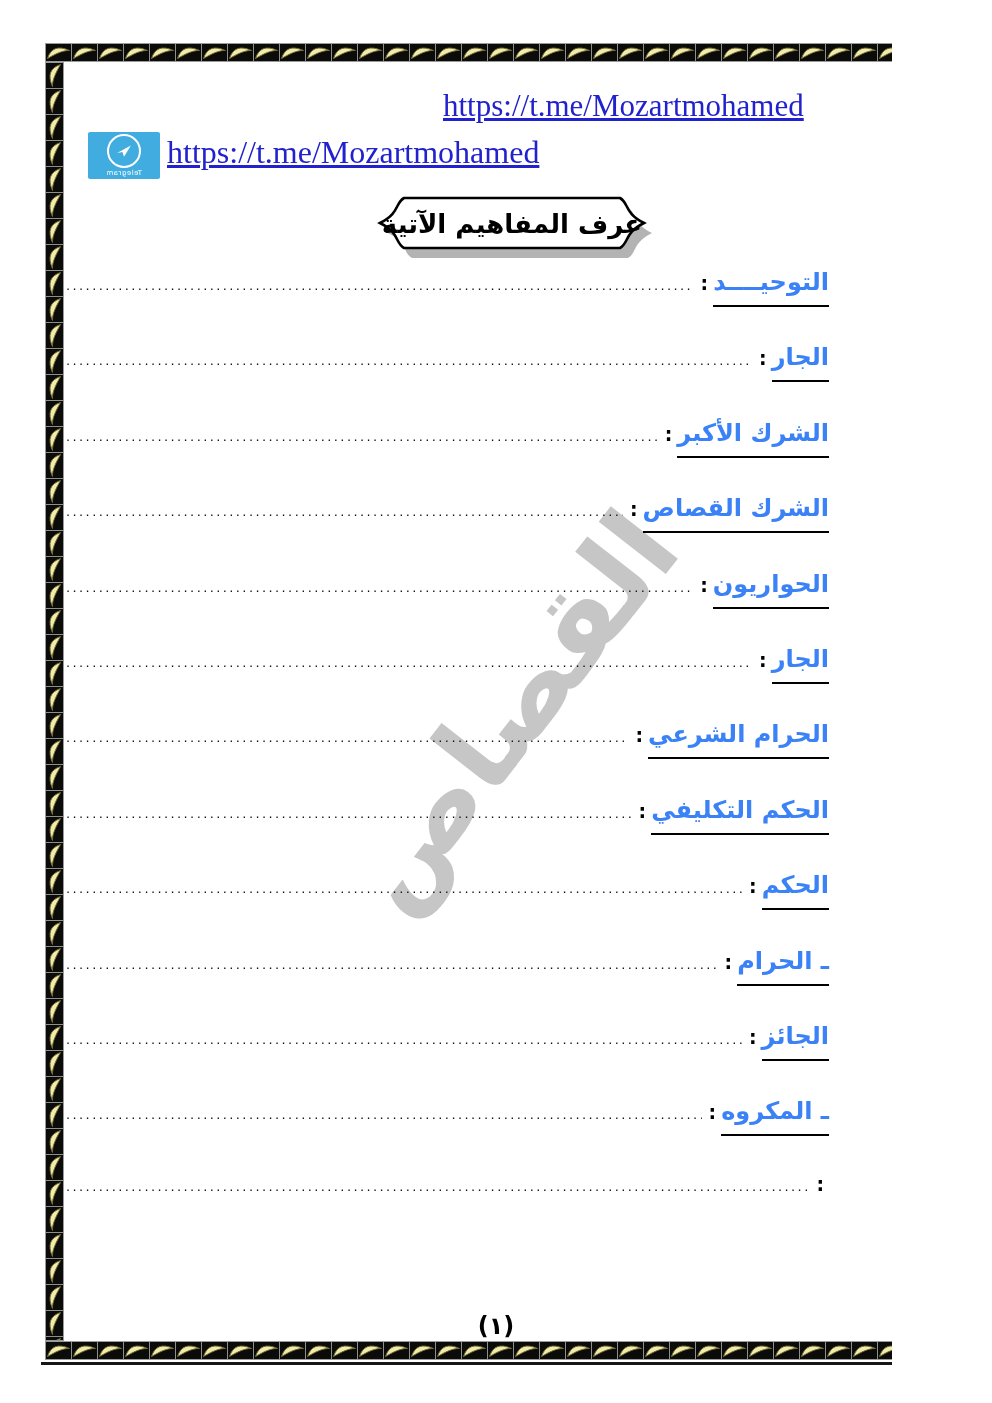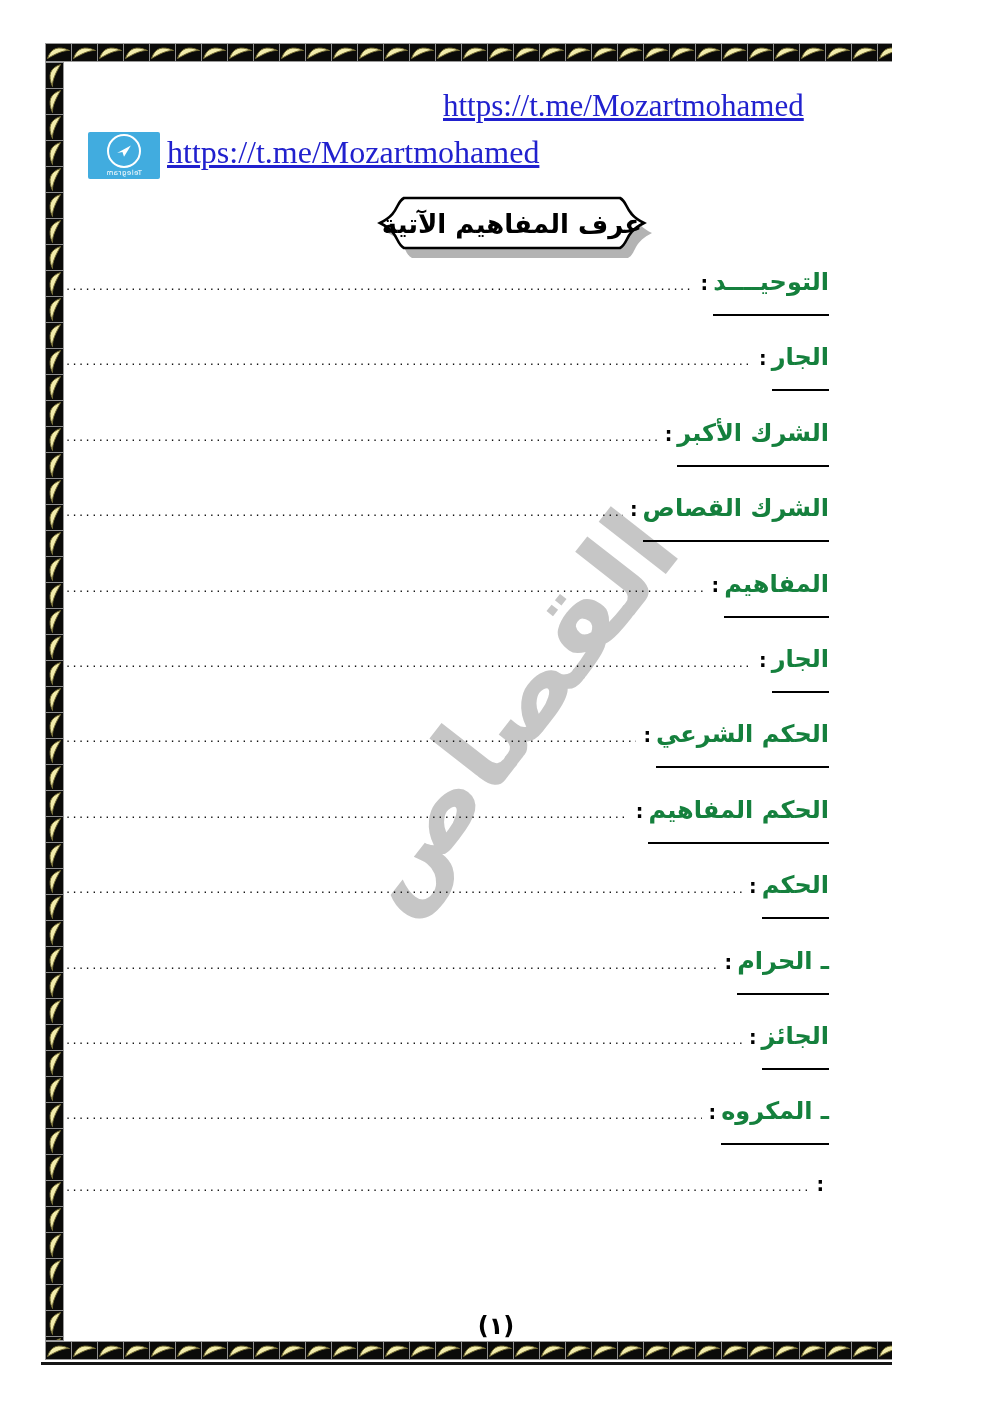--- a/index.html
+++ b/index.html
@@ -30,22 +30,22 @@
   .banner{position:absolute;left:372px;top:192px;width:282px;height:84px;}
   .banner text{font-family:"DejaVu Sans",sans-serif;font-weight:bold;font-size:26px;}
   
   .watermark{position:absolute;left:290px;top:550px;width:440px;height:320px;
              display:flex;align-items:center;justify-content:center;z-index:0;pointer-events:none;}
   .watermark span{font-size:112px;font-weight:bold;color:var(--wm,#c6c6c6);
              transform:rotate(-52deg);white-space:nowrap;}
   
   .terms{position:absolute;left:66px;right:63px;top:268px;z-index:1;direction:rtl;}
   .term-row{height:75.4px;display:flex;direction:rtl;align-items:baseline;}
-  .term-label{font-weight:bold;font-size:24px;color:#15803d;border-bottom:2.2px solid #000;
-              padding-bottom:18px;white-space:nowrap;}
+  .term-label{font-weight:bold;font-size:24px;color:#3b82f6;border-bottom:2.2px solid #000;
+              padding-bottom:9px;white-space:nowrap;}
   .term-colon{font-weight:bold;font-size:19px;padding:0 5px 0 7px;}
   .term-dots{flex:1 1 auto;overflow:hidden;white-space:nowrap;font-size:13px;
              letter-spacing:2.4px;color:#111;direction:ltr;text-align:left;}
   
   .footer-page{position:absolute;left:0;top:1312px;width:992px;text-align:center;
                font-size:24px;font-weight:bold;color:#000;z-index:2;}
 </style>
 </head>
 <body>
 
@@ -780,36 +780,36 @@
       <span class="term-label">الشرك الأكبر</span>
       <span class="term-colon">:</span>
       <span class="term-dots">....................................................................................................................................................................................................................................................................................................................................................................................................................................</span>
     </div>
     <div class="term-row">
       <span class="term-label">الشرك القصاص</span>
       <span class="term-colon">:</span>
       <span class="term-dots">....................................................................................................................................................................................................................................................................................................................................................................................................................................</span>
     </div>
     <div class="term-row">
-      <span class="term-label">المفاهيم</span>
+      <span class="term-label">الحواريون</span>
       <span class="term-colon">:</span>
       <span class="term-dots">....................................................................................................................................................................................................................................................................................................................................................................................................................................</span>
     </div>
     <div class="term-row">
       <span class="term-label">الجار</span>
       <span class="term-colon">:</span>
       <span class="term-dots">....................................................................................................................................................................................................................................................................................................................................................................................................................................</span>
     </div>
     <div class="term-row">
-      <span class="term-label">الحكم الشرعي</span>
-      <span class="term-colon">:</span>
-      <span class="term-dots">....................................................................................................................................................................................................................................................................................................................................................................................................................................</span>
-    </div>
-    <div class="term-row">
-      <span class="term-label">الحكم المفاهيم</span>
+      <span class="term-label">الحرام الشرعي</span>
+      <span class="term-colon">:</span>
+      <span class="term-dots">....................................................................................................................................................................................................................................................................................................................................................................................................................................</span>
+    </div>
+    <div class="term-row">
+      <span class="term-label">الحكم التكليفي</span>
       <span class="term-colon">:</span>
       <span class="term-dots">....................................................................................................................................................................................................................................................................................................................................................................................................................................</span>
     </div>
     <div class="term-row">
       <span class="term-label">الحكم</span>
       <span class="term-colon">:</span>
       <span class="term-dots">....................................................................................................................................................................................................................................................................................................................................................................................................................................</span>
     </div>
     <div class="term-row">
       <span class="term-label">ـ الحرام</span>

